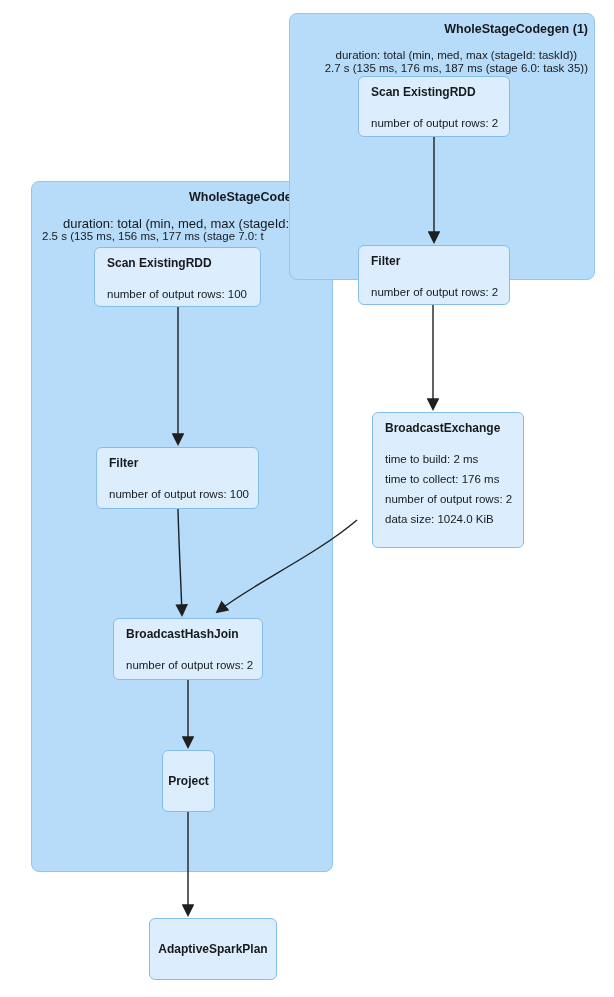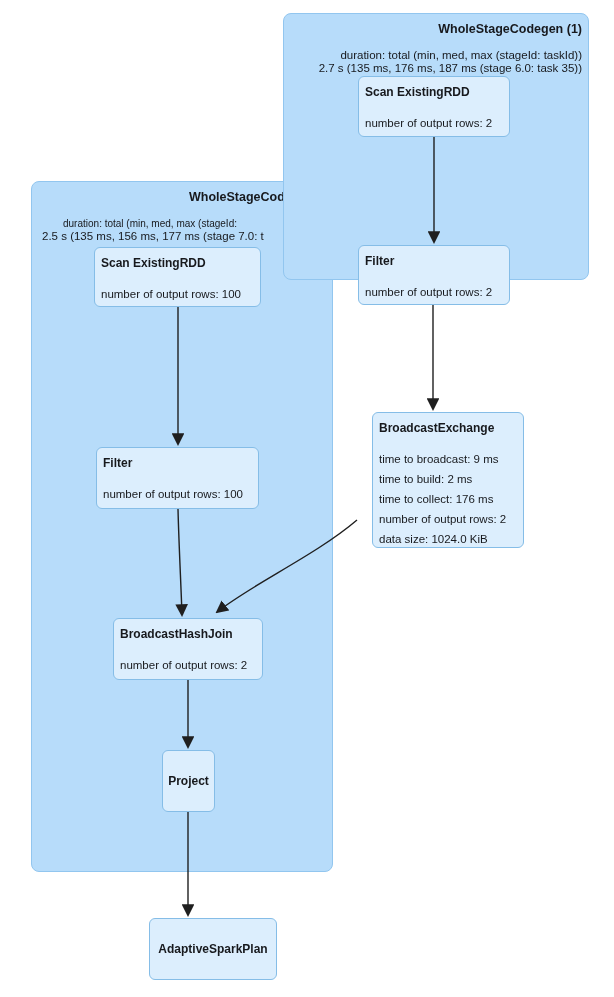--- a/index.html
+++ b/index.html
@@ -24,51 +24,52 @@
     background: var(--bg);
     overflow: hidden;
   }
   .cluster {
     position: absolute;
     background: var(--cluster-fill);
     border: 1px solid var(--cluster-border);
     border-radius: 8px;
   }
   .cluster-2 { left: 31px;  top: 181px; width: 302px; height: 691px; z-index: 1; }
-  .cluster-1 { left: 283px; top: 13px;  width: 306px; height: 267px; z-index: 2; }
+  .cluster-1 { left: 289px; top: 13px;  width: 306px; height: 267px; z-index: 2; }
 
   
   .c1-hdr {
     position: absolute;
     top: 8px;
     right: 6px;
     text-align: right;
     white-space: nowrap;
   }
   .c-ttl {
     font-size: 12.5px;
     font-weight: bold;
     line-height: 14px;
     margin-bottom: 13px;
   }
   .c-dur {
     font-size: 11.5px;
     line-height: 13px;
+    text-align: center;
   }
   
   .c2-ttl { position: absolute; left: 157px; top: 8px;  white-space: nowrap; font-size: 12.5px; font-weight: bold; line-height: 14px; }
-  .c2-d1  { position: absolute; left: 31px;  top: 35px; white-space: nowrap; font-size: 10px; line-height: 13px; }
+  .c2-d1  { position: absolute; left: 31px;  top: 35px; white-space: nowrap; font-size: 13px; line-height: 13px; }
   .c2-d2  { position: absolute; left: 10px;  top: 48px; white-space: nowrap; font-size: 11.5px; line-height: 13px; }
 
   .node {
     position: absolute;
     background: var(--node-fill);
     border: 1px solid var(--node-border);
     border-radius: 6px;
-    padding: 8px 6px;
+    padding: 8px 12px;
     z-index: 3;
   }
   .n-title {
     font-size: 12px;
     font-weight: bold;
     line-height: 15px;
     white-space: nowrap;
   }
   .n-metrics { margin-top: 13px; }
   .n-metric {
@@ -139,21 +140,20 @@
   <div class="node" style="left:96px; top:447px; width:163px; height:62px;">
     <div class="n-title">Filter</div>
     <div class="n-metrics">
         <div class="n-metric">number of output rows: 100</div>
       </div>
   </div>
 
   <div class="node" style="left:372px; top:412px; width:152px; height:136px;">
     <div class="n-title">BroadcastExchange</div>
     <div class="n-metrics">
-      <div class="n-metric">time to broadcast: 9 ms</div>
       <div class="n-metric">time to build: 2 ms</div>
       <div class="n-metric">time to collect: 176 ms</div>
       <div class="n-metric">number of output rows: 2</div>
       <div class="n-metric">data size: 1024.0 KiB</div>
     </div>
   </div>
 
   <div class="node" style="left:113px; top:618px; width:150px; height:62px;">
     <div class="n-title">BroadcastHashJoin</div>
     <div class="n-metrics">

